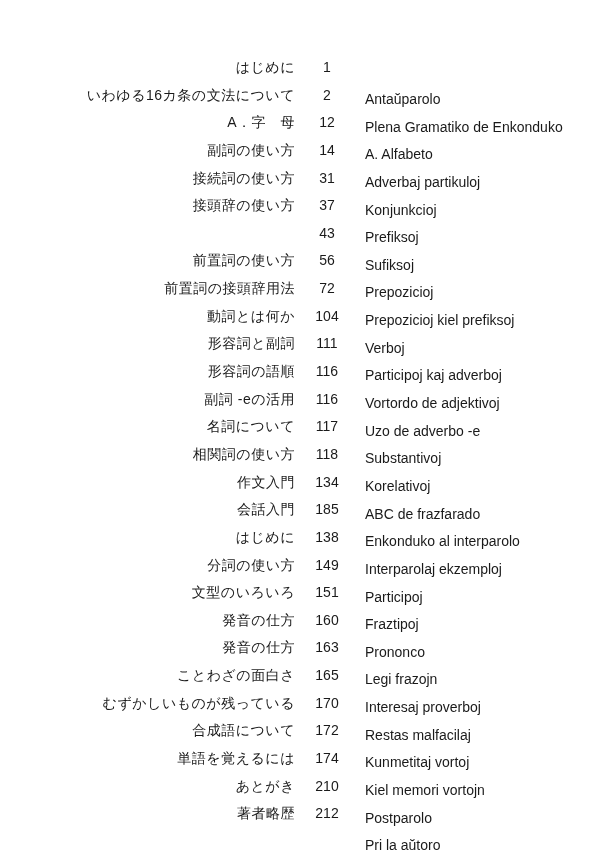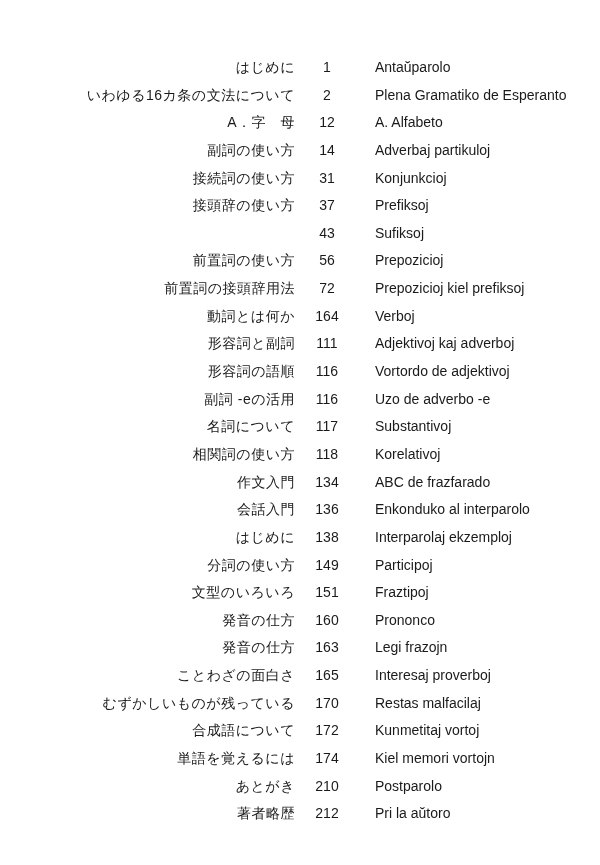--- a/index.html
+++ b/index.html
@@ -2,35 +2,35 @@
 <html><head>
 <meta charset="utf-8">
 <style>
   html, body { margin: 0; padding: 0; background: #ffffff; }
   body { width: 600px; height: 865px; position: relative; overflow: hidden;
          font-family: "Liberation Sans", "DejaVu Sans", sans-serif; color: #1a1a1a; }
   .toc { position: absolute; left: 0; top: 54px; width: 600px; }
   .row { position: relative; height: 27.65px; font-size: 14px; line-height: 27.65px; text-decoration: underline; }
   .jp { position: absolute; right: 305px; white-space: nowrap; text-align: right; letter-spacing: 0.5px; }
   .num { position: absolute; left: 305px; width: 44px; text-align: center; white-space: nowrap; }
-  .eo { position: absolute; left: 375px; white-space: nowrap; }
+  .eo { position: absolute; left: 365px; white-space: nowrap; margin-top: 32px; }
 </style>
 </head>
 <body>
 
 <div class="toc" id="toc">
     <div class="row">
       <span class="jp">はじめに</span>
       <span class="num">1</span>
       <span class="eo">Antaŭparolo</span>
     </div>
     <div class="row">
       <span class="jp">いわゆる16カ条の文法について</span>
       <span class="num">2</span>
-      <span class="eo">Plena Gramatiko de Esperanto</span>
+      <span class="eo">Plena Gramatiko de Enkonduko</span>
     </div>
     <div class="row">
       <span class="jp">A．字　母</span>
       <span class="num">12</span>
       <span class="eo">A. Alfabeto</span>
     </div>
     <div class="row">
       <span class="jp">副詞の使い方</span>
       <span class="num">14</span>
       <span class="eo">Adverbaj partikuloj</span>
@@ -54,27 +54,27 @@
       <span class="num">56</span>
       <span class="eo">Prepozicioj</span>
     </div>
     <div class="row">
       <span class="jp">前置詞の接頭辞用法</span>
       <span class="num">72</span>
       <span class="eo">Prepozicioj kiel prefiksoj</span>
     </div>
     <div class="row">
       <span class="jp">動詞とは何か</span>
-      <span class="num">164</span>
+      <span class="num">104</span>
       <span class="eo">Verboj</span>
     </div>
     <div class="row">
       <span class="jp">形容詞と副詞</span>
       <span class="num">111</span>
-      <span class="eo">Adjektivoj kaj adverboj</span>
+      <span class="eo">Participoj kaj adverboj</span>
     </div>
     <div class="row">
       <span class="jp">形容詞の語順</span>
       <span class="num">116</span>
       <span class="eo">Vortordo de adjektivoj</span>
     </div>
     <div class="row">
       <span class="jp">副詞 -eの活用</span>
       <span class="num">116</span>
       <span class="eo">Uzo de adverbo -e</span>
@@ -89,21 +89,21 @@
       <span class="num">118</span>
       <span class="eo">Korelativoj</span>
     </div>
     <div class="row">
       <span class="jp">作文入門</span>
       <span class="num">134</span>
       <span class="eo">ABC de frazfarado</span>
     </div>
     <div class="row">
       <span class="jp">会話入門</span>
-      <span class="num">136</span>
+      <span class="num">185</span>
       <span class="eo">Enkonduko al interparolo</span>
     </div>
     <div class="row">
       <span class="jp">はじめに</span>
       <span class="num">138</span>
       <span class="eo">Interparolaj ekzemploj</span>
     </div>
     <div class="row">
       <span class="jp">分詞の使い方</span>
       <span class="num">149</span>

